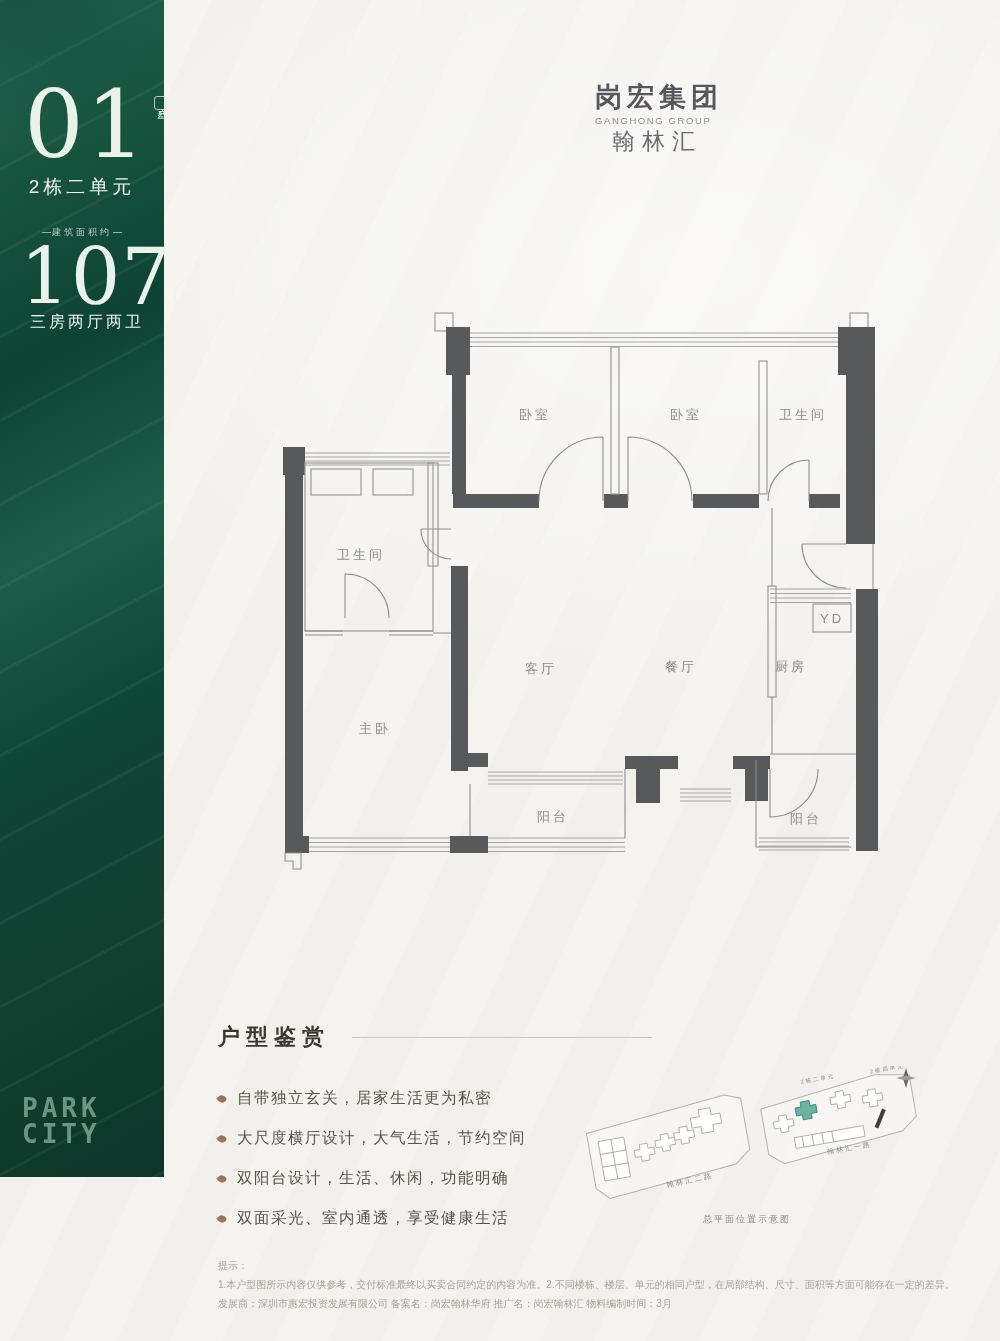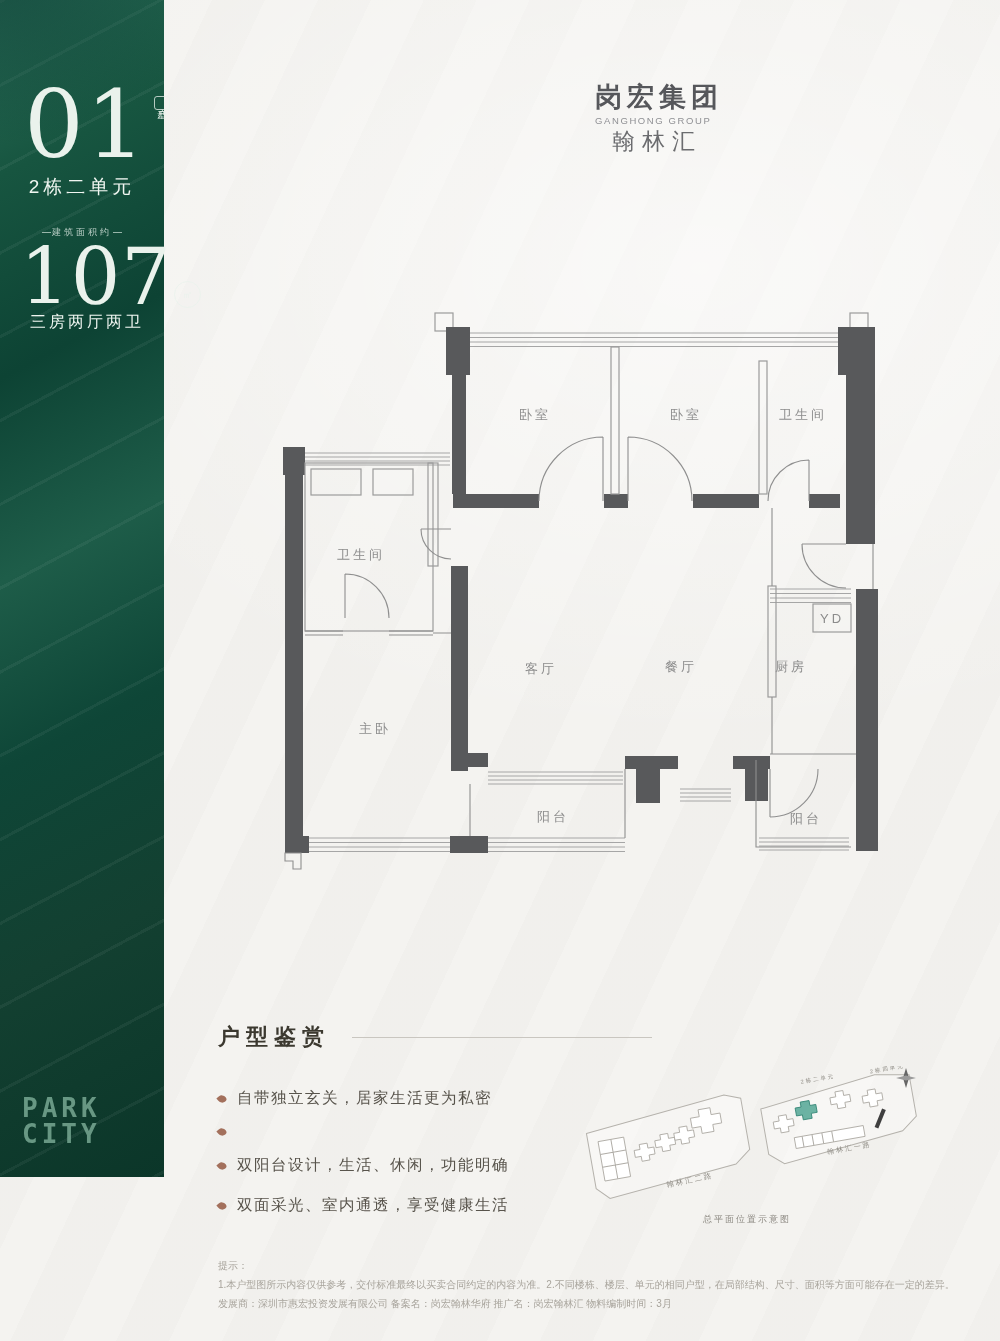--- a/index.html
+++ b/index.html
@@ -212,20 +212,21 @@
       <span class="features-title">户型鉴赏</span>
       <span class="features-rule"></span>
     </div>
     <ul class="feature-list">
       <li>
           <span class="leaf"></span>
           <span>自带独立玄关，居家生活更为私密</span>
         </li>
       <li>
           <span class="leaf"></span>
+          <span>大尺度横厅设计，大气生活，节约空间</span>
         </li>
       <li>
           <span class="leaf"></span>
           <span>双阳台设计，生活、休闲，功能明确</span>
         </li>
       <li>
           <span class="leaf"></span>
           <span>双面采光、室内通透，享受健康生活</span>
         </li>
     </ul>

